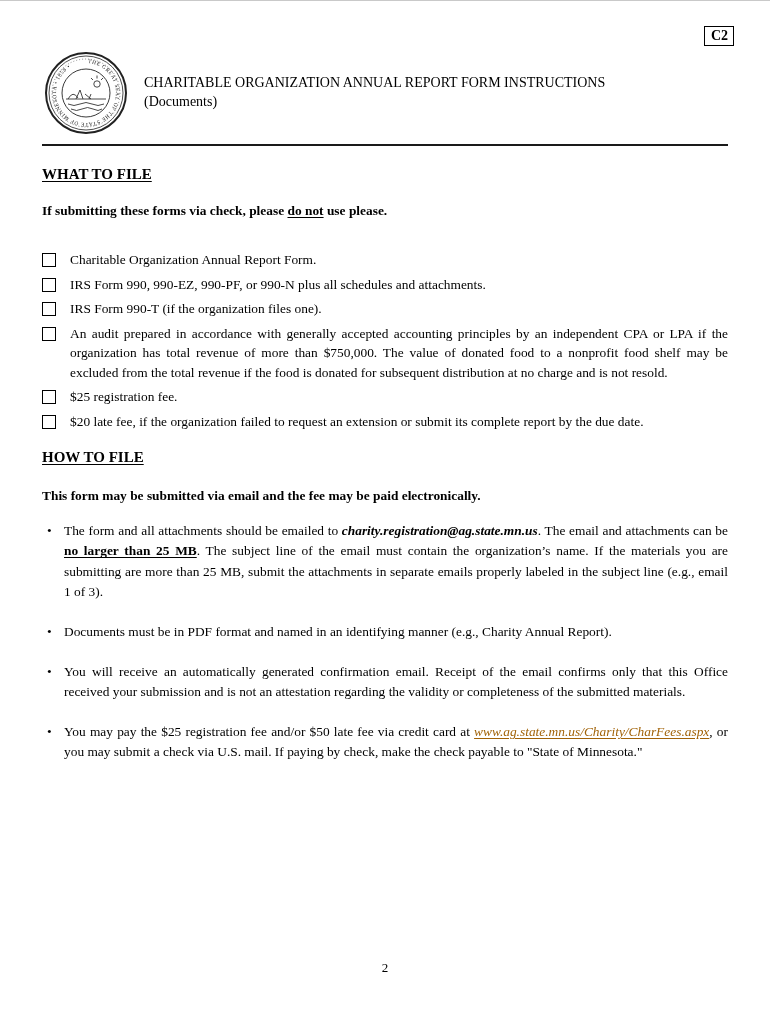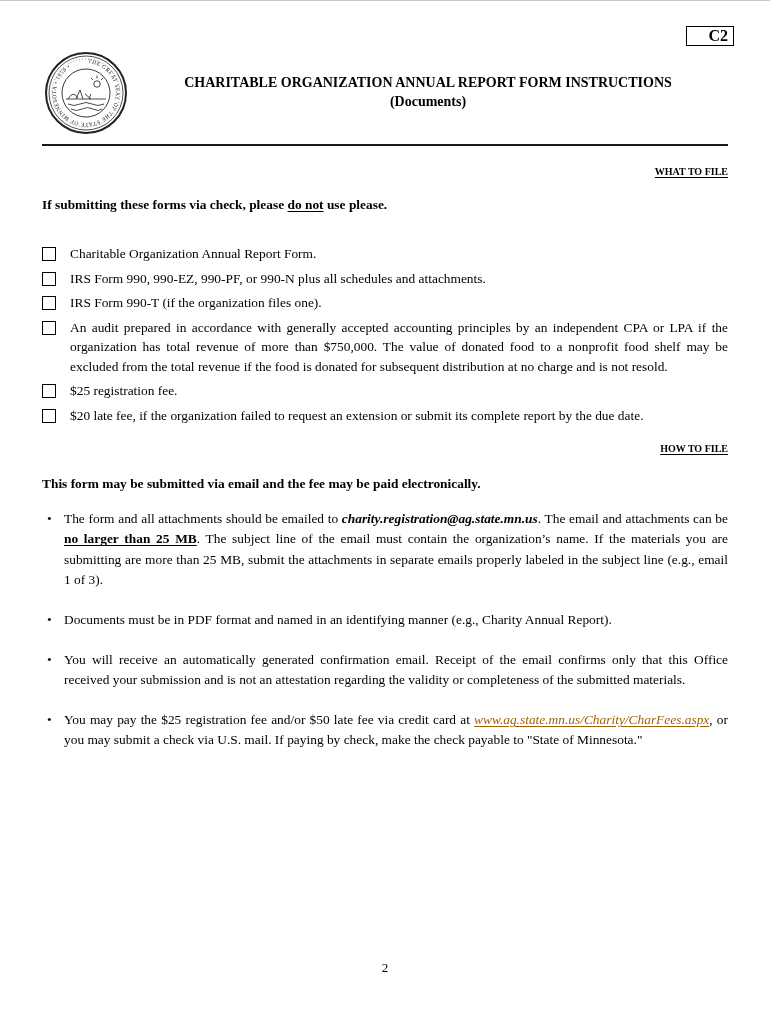--- a/index.html
+++ b/index.html
@@ -20,54 +20,54 @@
   .b { font-weight: bold; }
   .i { font-style: italic; }
   .u { text-decoration: underline; text-underline-offset: 2px; }
   .link { text-decoration: underline; font-style: italic; color: #a16207; cursor: pointer; }
 
   .corner-box {
     position: absolute;
     top: 25px;
     right: 36px;
     border: 1.5px solid #000;
-    padding: 0 5px 1px 21px;
+    padding: 0 5px 1px 6px;
     font-weight: bold;
-    font-size: 16px;
+    font-size: 14px;
     line-height: 17px;
   }
 
   .doc-header {
     display: flex;
     align-items: center;
     margin-top: 50px;
   }
   .seal {
     width: 84px;
     height: 84px;
     flex: none;
     margin-left: 2px;
   }
   .title-wrap {
     flex: 1;
-    text-align: center;
-    font-weight: bold;
+    text-align: left;
+    font-weight: normal;
     font-size: 14px;
     line-height: 1.35;
-    padding: 0 0;
+    padding: 0 16px;
   }
 
   .rule {
     border-top: 2px solid #1a1a1a;
     margin-top: 9px;
   }
 
   .section-heading {
-    text-align: right;
-    font-size: 10px;
+    text-align: left;
+    font-size: 15px;
     font-weight: bold;
     text-decoration: underline;
     text-underline-offset: 2px;
     margin-top: 20px;
   }
   .section-heading.second { margin-top: 18px; }
 
   .intro {
     margin-top: 18px;
     line-height: 1.45;

